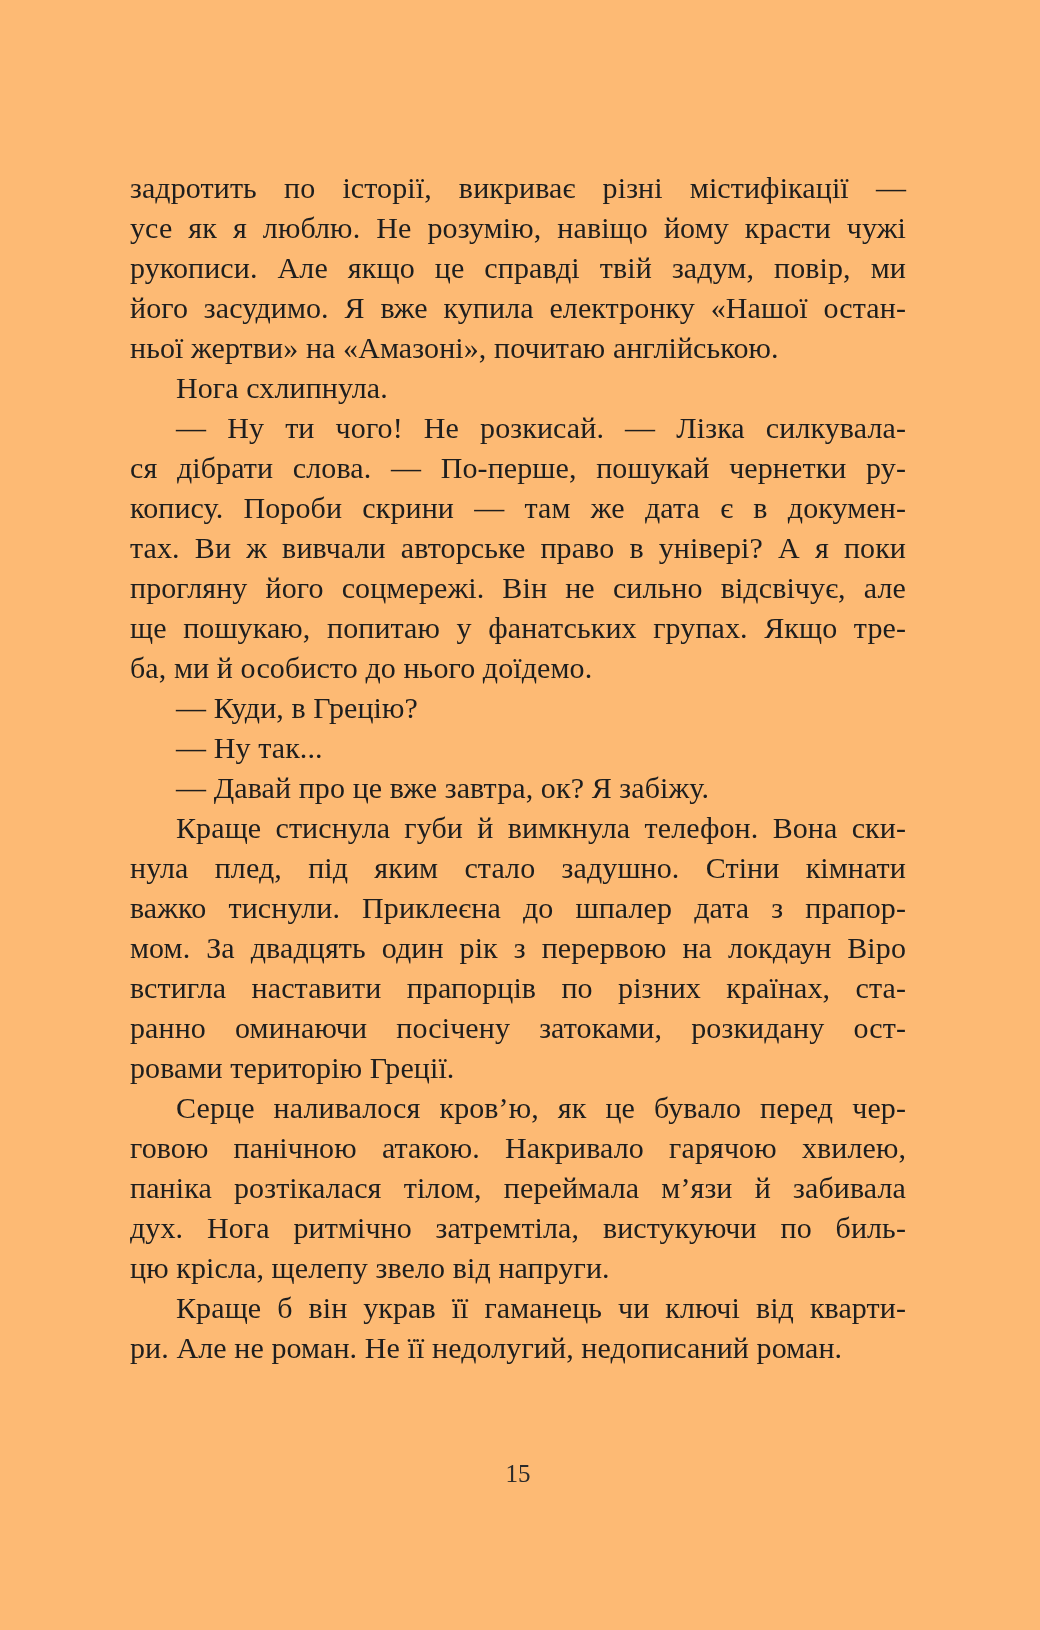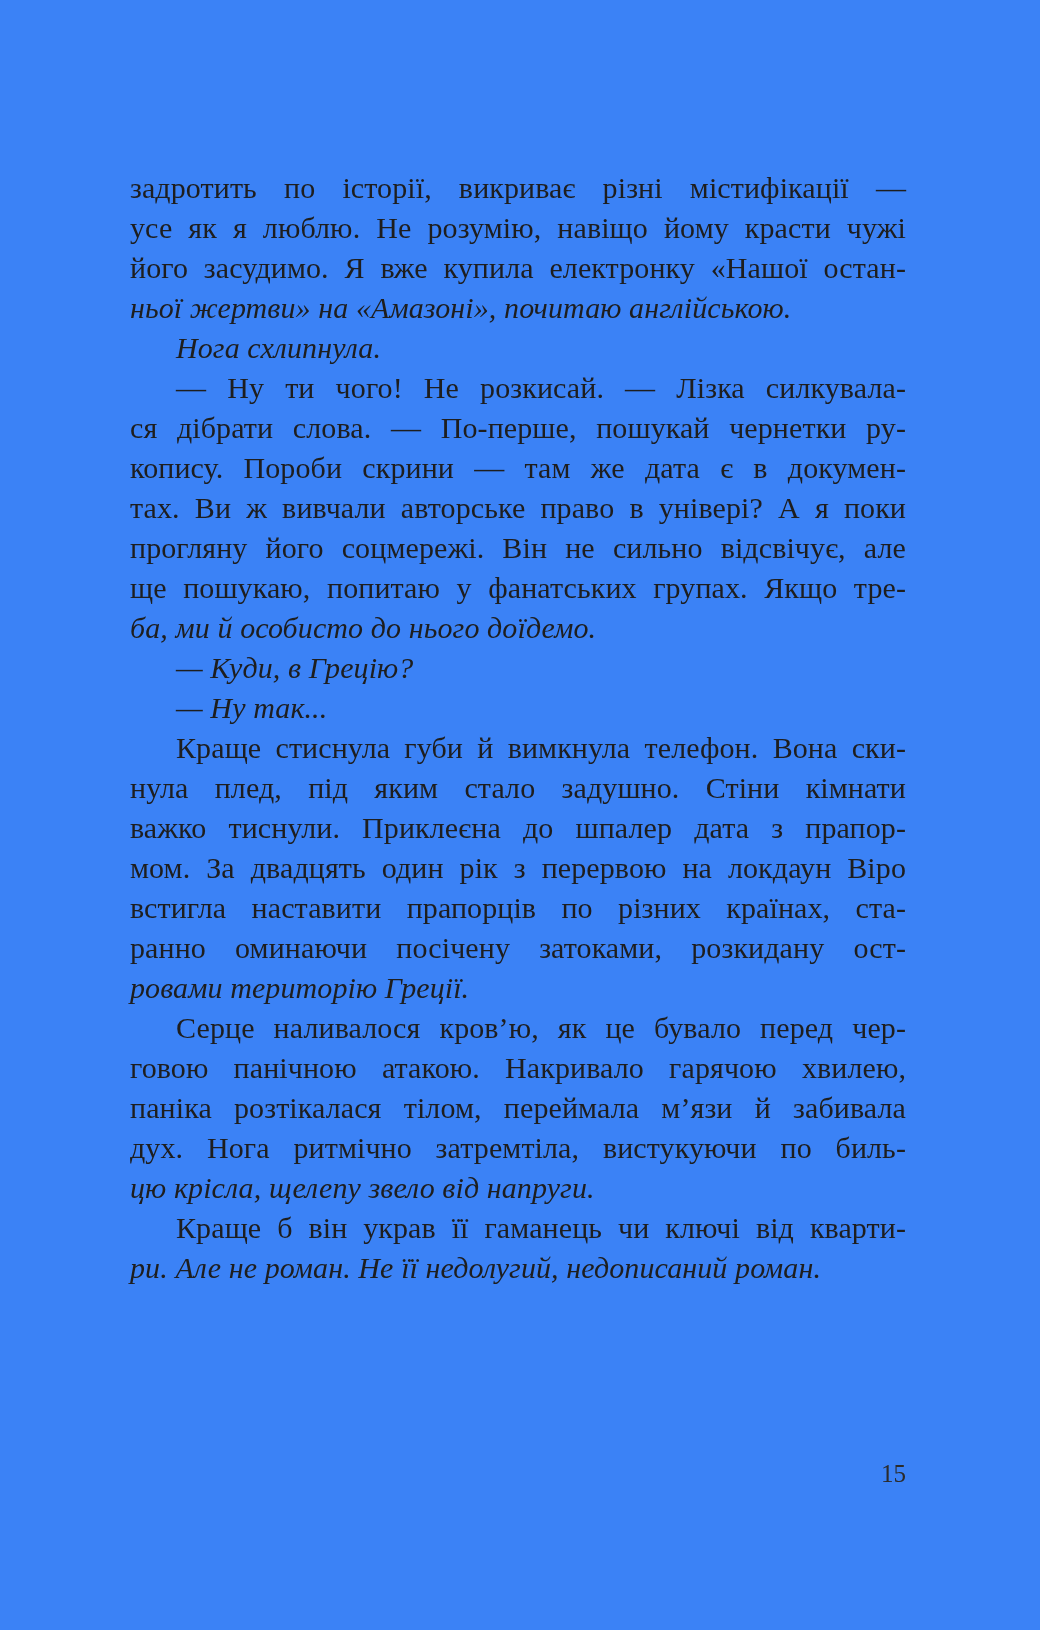--- a/index.html
+++ b/index.html
@@ -4,21 +4,21 @@
 <style>
   html, body {
     margin: 0;
     padding: 0;
     background: #ffffff;
   }
   .book-page {
     position: relative;
     width: 1040px;
     height: 1630px;
-    background: #3b82f6;
+    background: #fdba74;
     font-family: "Liberation Serif", "DejaVu Serif", serif;
     color: #1e1e1e;
     overflow: hidden;
   }
   .text-block {
     position: absolute;
     left: 130px;
     top: 168px;
     width: 776px;
   }
@@ -29,64 +29,67 @@
   .line {
     font-size: 30px;
     line-height: 40px;
     text-align: justify;
     text-align-last: justify;
     text-justify: inter-word;
     letter-spacing: 0.1px;
   }
   .line.last {
     text-align-last: left;
-    font-style: italic;
   }
   .line.indent {
     text-indent: 46px;
   }
   .page-number {
     position: absolute;
     left: 130px;
     top: 1458px;
     width: 776px;
-    text-align: right;
+    text-align: center;
     font-size: 25px;
     line-height: 32px;
     color: #2b2b2b;
   }
 </style>
 </head>
 <body>
 
 <div class="book-page">
   <div class="text-block">
       <div class="paragraph">
         <div class="line">задротить по історії, викриває різні містифікації —</div>
         <div class="line">усе як я люблю. Не розумію, навіщо йому красти чужі</div>
+        <div class="line">рукописи. Але якщо це справді твій задум, повір, ми</div>
         <div class="line">його засудимо. Я вже купила електронку «Нашої остан-</div>
         <div class="line last">ньої жертви» на «Амазоні», почитаю англійською.</div>
       </div>
       <div class="paragraph">
         <div class="line last indent">Нога схлипнула.</div>
       </div>
       <div class="paragraph">
         <div class="line indent">— Ну ти чого! Не розкисай. — Лізка силкувала-</div>
         <div class="line">ся дібрати слова. — По-перше, пошукай чернетки ру-</div>
         <div class="line">копису. Пороби скрини — там же дата є в докумен-</div>
         <div class="line">тах. Ви ж вивчали авторське право в універі? А я поки</div>
         <div class="line">прогляну його соцмережі. Він не сильно відсвічує, але</div>
         <div class="line">ще пошукаю, попитаю у фанатських групах. Якщо тре-</div>
         <div class="line last">ба, ми й особисто до нього доїдемо.</div>
       </div>
       <div class="paragraph">
         <div class="line last indent">— Куди, в Грецію?</div>
       </div>
       <div class="paragraph">
         <div class="line last indent">— Ну так...</div>
+      </div>
+      <div class="paragraph">
+        <div class="line last indent">— Давай про це вже завтра, ок? Я забіжу.</div>
       </div>
       <div class="paragraph">
         <div class="line indent">Краще стиснула губи й вимкнула телефон. Вона ски-</div>
         <div class="line">нула плед, під яким стало задушно. Стіни кімнати</div>
         <div class="line">важко тиснули. Приклеєна до шпалер дата з прапор-</div>
         <div class="line">мом. За двадцять один рік з перервою на локдаун Віро</div>
         <div class="line">встигла наставити прапорців по різних країнах, ста-</div>
         <div class="line">ранно оминаючи посічену затоками, розкидану ост-</div>
         <div class="line last">ровами територію Греції.</div>
       </div>

